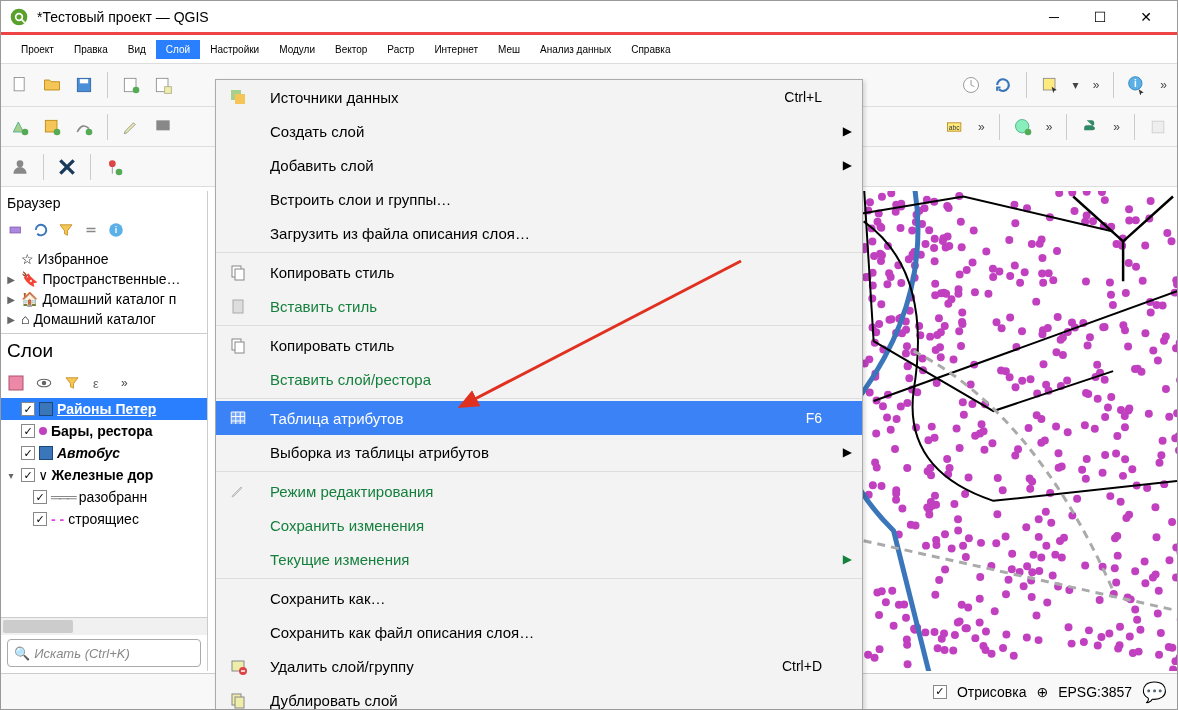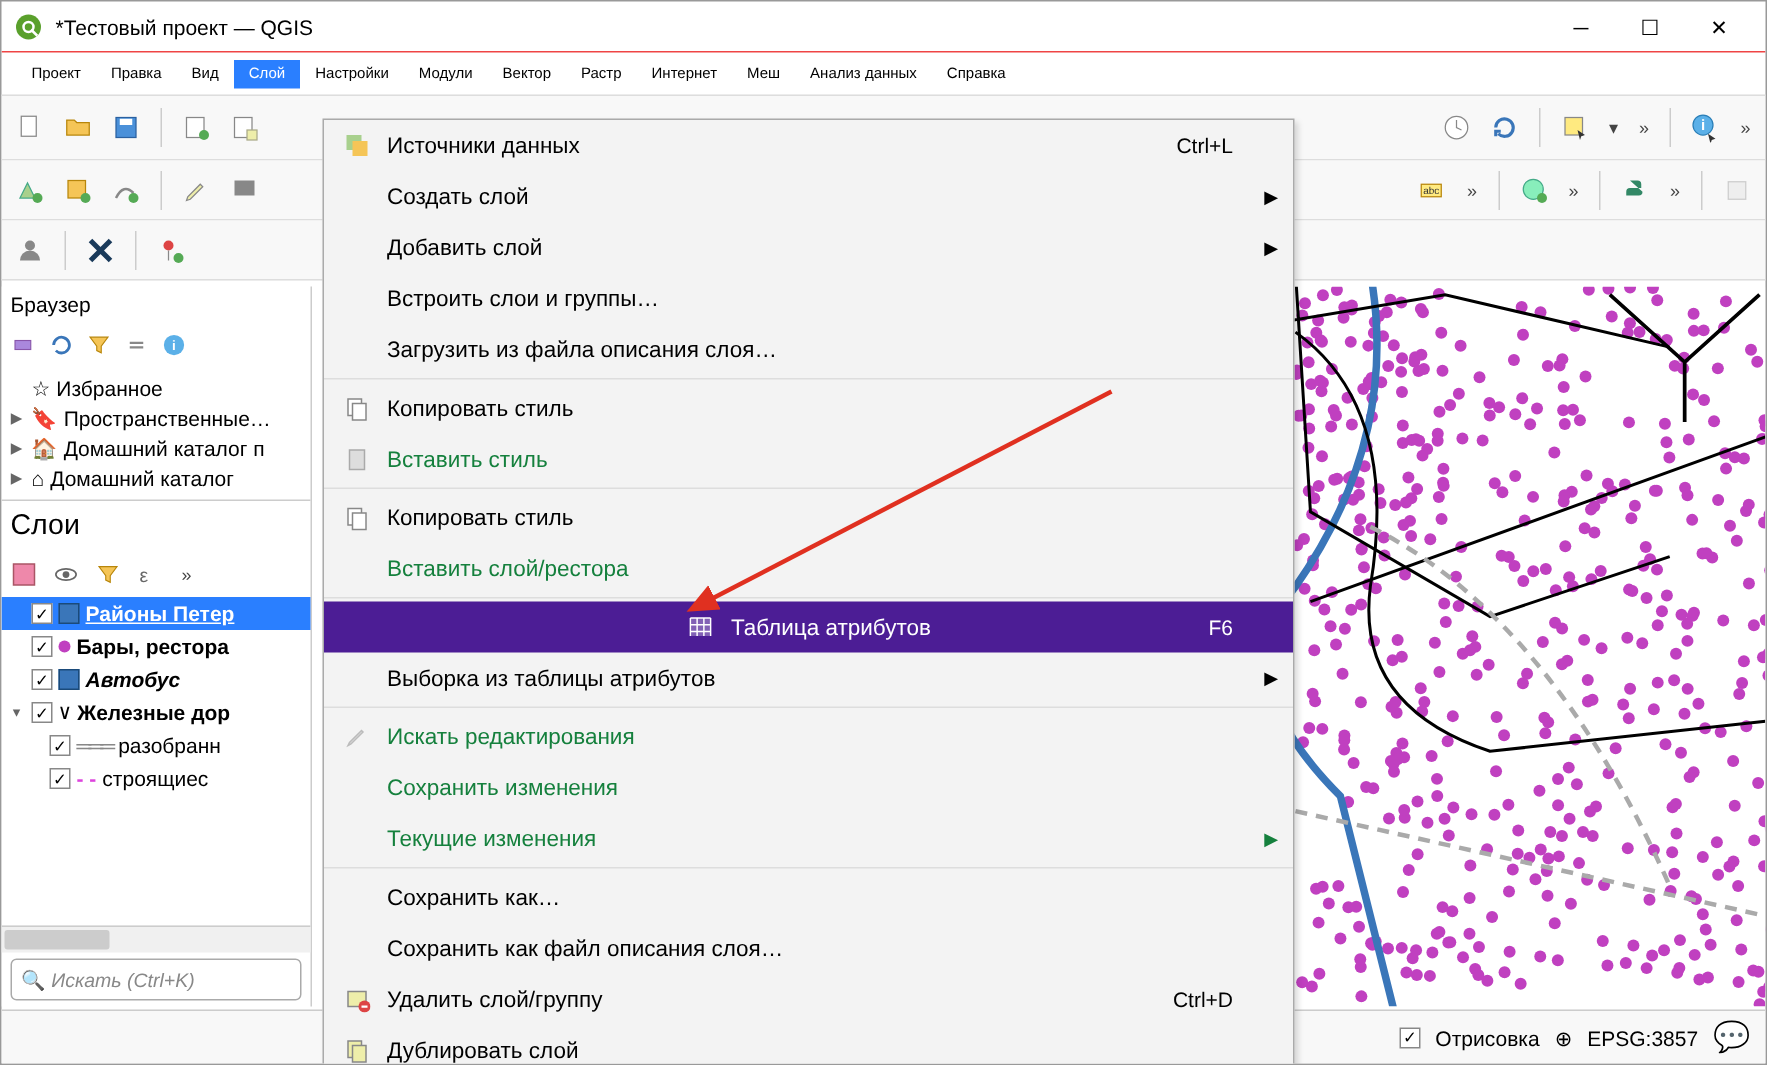--- a/index.html
+++ b/index.html
@@ -1,17 +1,17 @@
 <!DOCTYPE html>
 <html><head>
 <meta charset="utf-8">
 <style>
   * { box-sizing: border-box; margin: 0; padding: 0; }
   body { font-family: "Segoe UI", Tahoma, sans-serif; font-size: 13px; background: #fff; width: 1178px; height: 710px; overflow: hidden; position: relative; border: 1px solid #999; }
-  .titlebar { height: 34px; display: flex; align-items: center; padding: 0 8px; border-bottom: 1px solid #ef4444; }
+  .titlebar { height: 34px; display: flex; align-items: center; padding: 0 8px; border-bottom: 3px solid #ef4444; }
   .appicon { width: 20px; height: 20px; margin-right: 8px; }
   .title-text { flex: 1; font-size: 14px; }
   .winctrls { display: flex; gap: 0; }
   .winctrl { width: 46px; height: 32px; display: flex; align-items: center; justify-content: center; font-size: 14px; }
   .menubar { height: 28px; display: flex; align-items: center; padding: 0 10px; font-size: 10px; gap: 0; }
   .menubar .menuitem { padding: 4px 10px; cursor: default; }
   .menubar .menuitem.active { background: #2a7fff; color: #fff; }
   .toolbar { height: 44px; border-top: 1px solid #ddd; border-bottom: 1px solid #ddd; display: flex; align-items: center; padding: 0 6px; gap: 6px; background: #f8f8f8; }
   .toolbar2, .toolbar3 { height: 40px; border-bottom: 1px solid #ddd; display: flex; align-items: center; padding: 0 6px; gap: 6px; background: #f8f8f8; }
   .tbtn { width: 26px; height: 26px; display: flex; align-items: center; justify-content: center; border: 1px solid transparent; border-radius: 2px; }
@@ -32,23 +32,23 @@
   .layer-row.selected { background: #2a7fff; color: #fff; }
   .layer-row.selected .lname { text-decoration: underline; }
   .lname { font-weight: bold; }
   .lname.italic { font-style: italic; font-weight: bold; }
   .chk { width: 14px; height: 14px; border: 1px solid #888; display:inline-flex; align-items:center; justify-content:center; font-size:11px; background:#fff; color:#000;}
   .scroll-h { height: 18px; border-top: 1px solid #ccc; background: #f0f0f0; position:relative; }
   .scroll-thumb { position:absolute; top:2px; bottom:2px; left:2px; width:70px; background:#ccc; border-radius:2px;}
   .search-box { height: 28px; margin: 4px 6px; border: 1px solid #aaa; border-radius: 4px; display:flex; align-items:center; gap:4px; padding: 0 6px; color:#888;}
   .map-canvas { position:absolute; top:190px; left:214px; right:0; bottom:38px; overflow:hidden; }
   .dropdown { position:absolute; top: 78px; left: 214px; width: 648px; background:#f3f3f3; border: 1px solid #aaa; box-shadow: 2px 2px 4px rgba(0,0,0,0.15); z-index:100; }
-  .ditem { height: 34px; display:flex; align-items:center; padding: 0 12px; gap: 10px; font-size: 15px; position:relative; }
+  .ditem { height: 34px; display:flex; align-items:center; padding: 0 12px; gap: 22px; font-size: 15px; position:relative; }
   .ditem.disabled { color: #15803d; }
-  .ditem.highlight { background: #4c1d95; color: #fff; justify-content: center; }
+  .ditem.highlight { background: #3b82f6; color: #fff; }
   .ditem .sub-arrow { position:absolute; right: 10px; font-size: 12px; }
   .ditem .shortcut { position:absolute; right: 40px; font-size: 14px; }
   .dsep { height: 1px; background: #ddd; margin: 2px 0; }
   .dicon { width: 20px; height: 20px; display:flex; align-items:center; justify-content:center; }
   .statusbar { position:absolute; bottom:0; left:0; right:0; height: 36px; border-top:1px solid #ccc; display:flex; align-items:center; justify-content:flex-end; padding: 0 10px; gap: 10px; font-size:14px; background:#f8f8f8;}
   .arrow-annot { position:absolute; z-index:200; pointer-events: none;}
   .sym { width: 14px; height: 14px; display:inline-block; }
   .sym-blue { background:#3a76b9; border:1px solid #1a4a7a;}
   .sym-mag { width:8px; height:8px; border-radius:50%; background:#c040c0; display:inline-block;}
   .toolbar-right { position:absolute; right:6px; display:flex; align-items:center; gap:6px;}
@@ -955,21 +955,21 @@
         <span>Выборка из таблицы атрибутов</span>
         <span class="sub-arrow">▶</span>
       </div>
       <div class="dsep"></div>
       <div class="ditem disabled">
         <span class="dicon">
           <svg width="18" height="18">
             <path d="M3 15l2-1 8-8-1-1-8 8z" fill="#ddd" stroke="#bbb"></path>
           </svg>
         </span>
-        <span>Искать редактирования</span>
+        <span>Режим редактирования</span>
       </div>
       <div class="ditem disabled">
         <span class="dicon"></span>
         <span>Сохранить изменения</span>
       </div>
       <div class="ditem disabled">
         <span class="dicon"></span>
         <span>Текущие изменения</span>
         <span class="sub-arrow">▶</span>
       </div>

